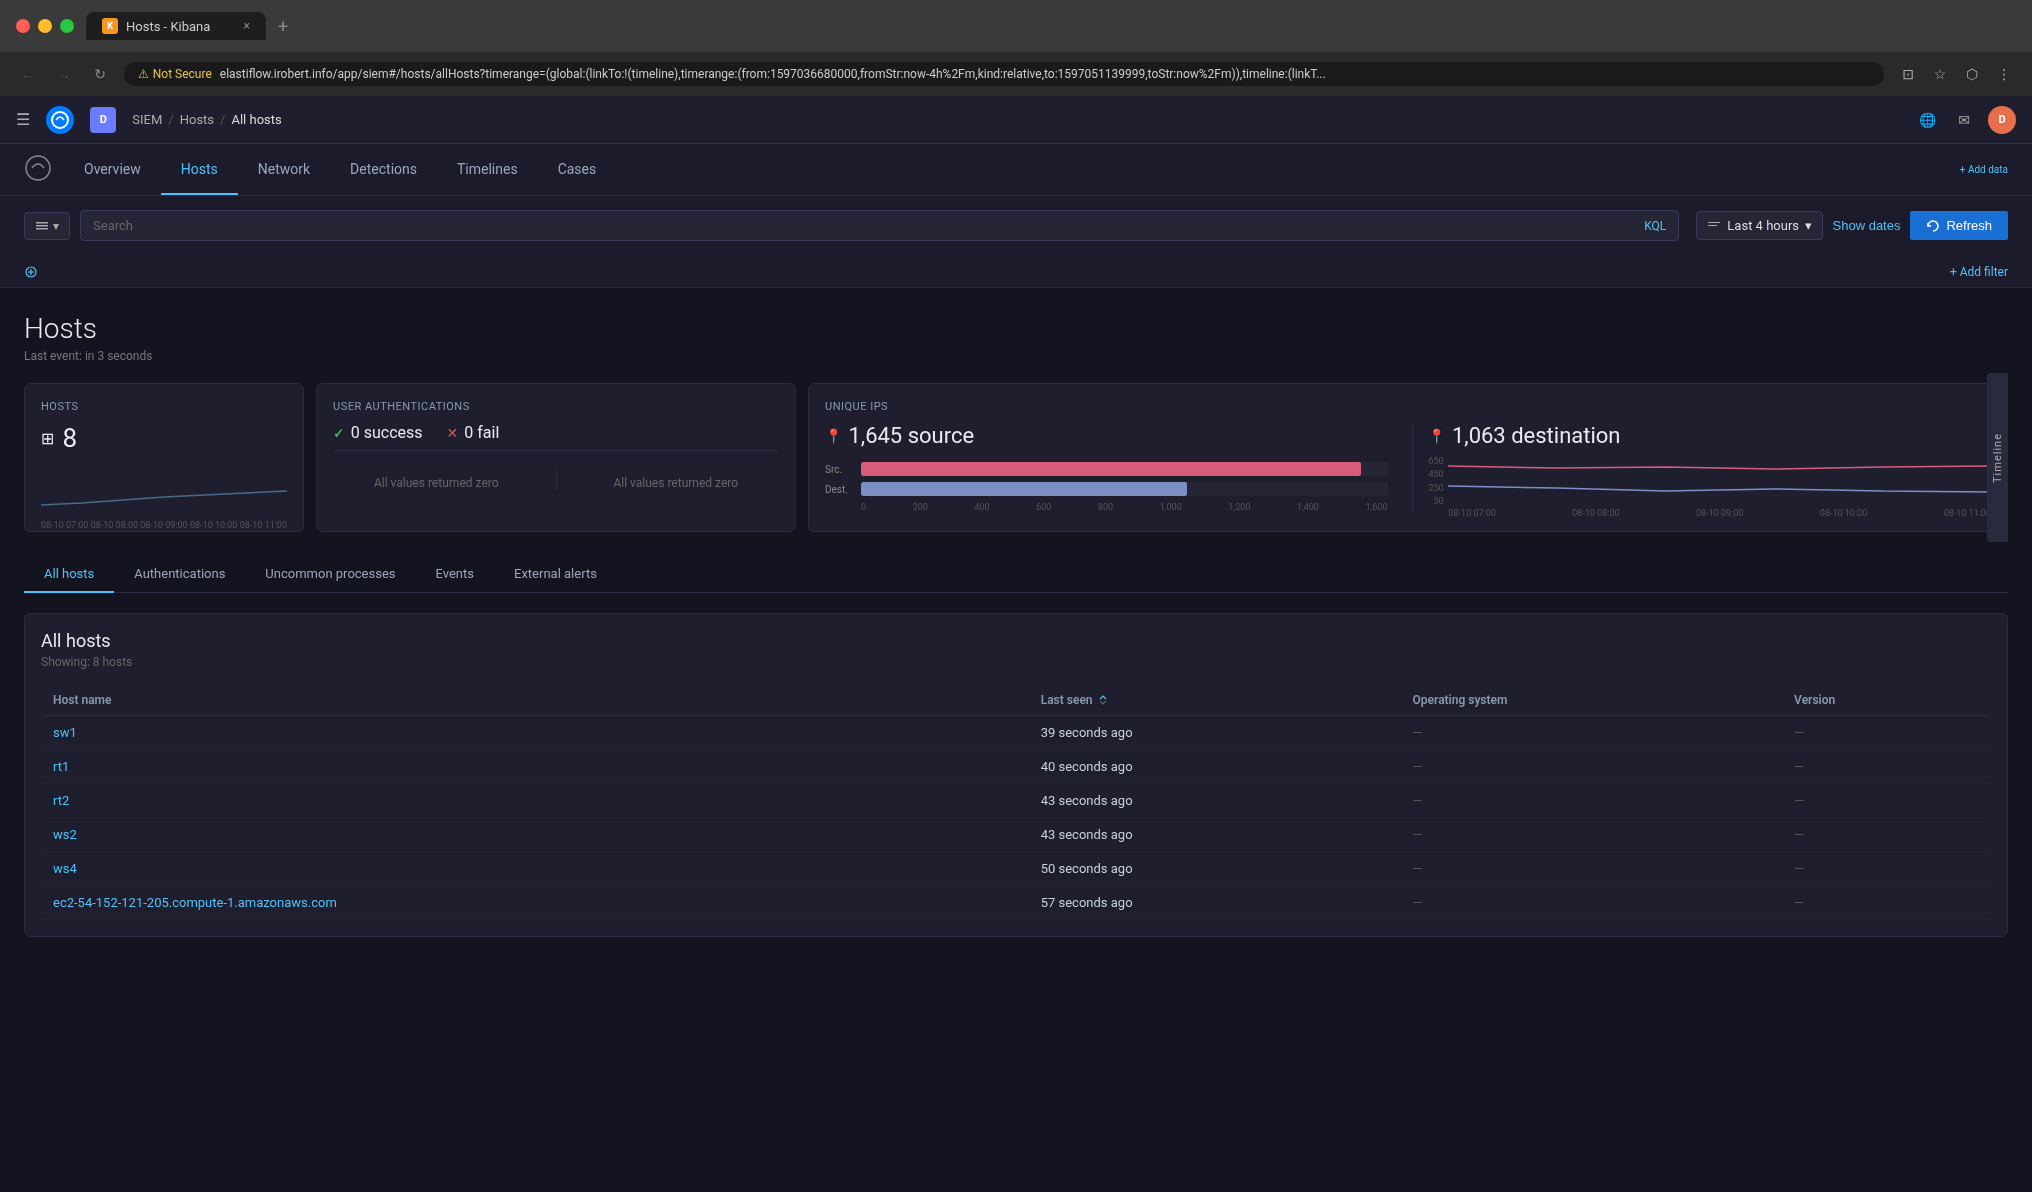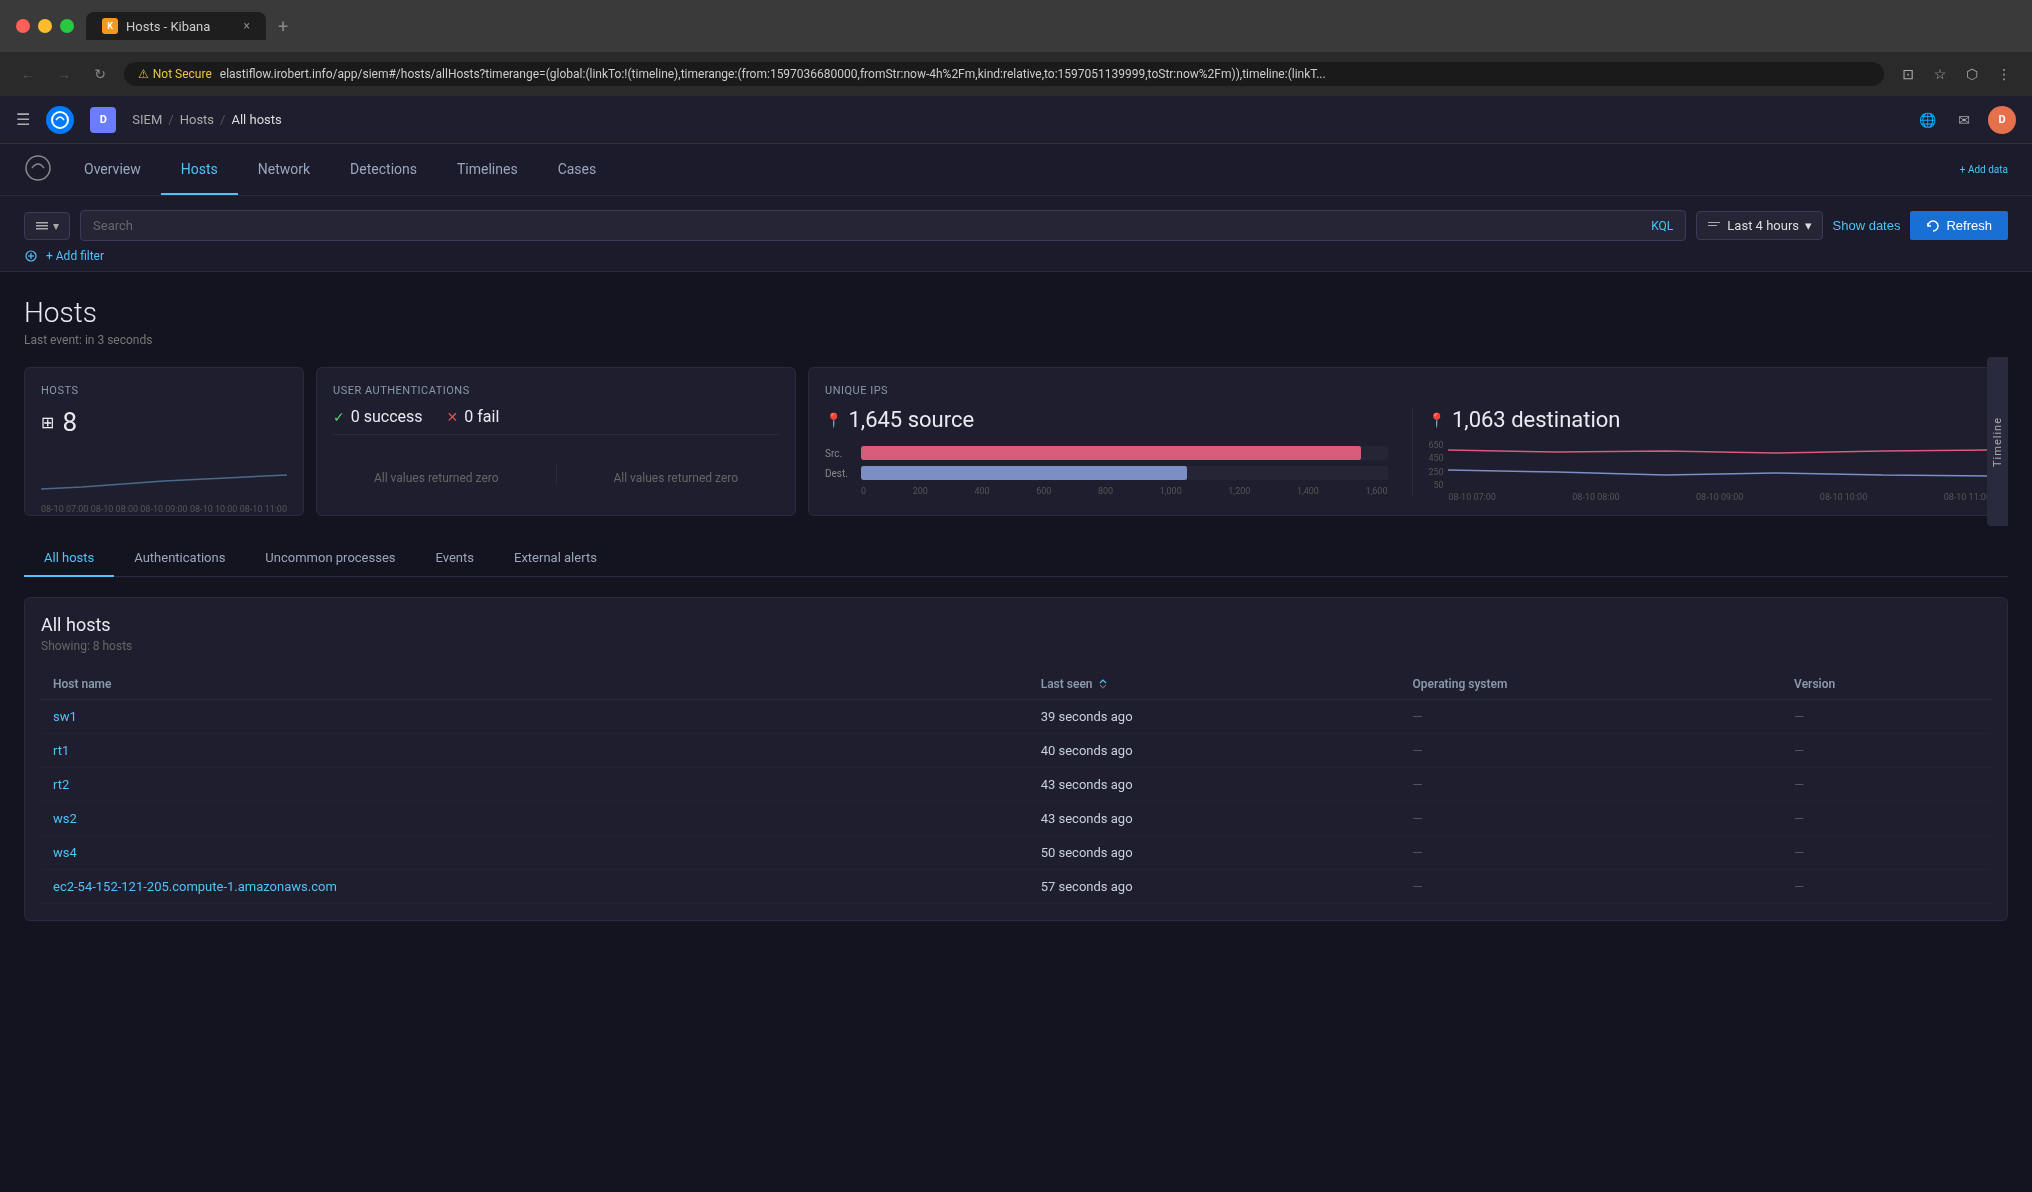--- a/index.html
+++ b/index.html
@@ -313,20 +313,21 @@
       background: #252535;
       border: 1px solid #3a3a5e;
       border-radius: 4px;
       padding: 6px 10px;
       color: #ddd;
       font-size: 13px;
       display: flex;
       align-items: center;
       gap: 6px;
       cursor: pointer;
+      margin-left: 7px;
     }
     .show-dates-btn {
       color: #4fc3f7;
       font-size: 13px;
       cursor: pointer;
       background: none;
       border: none;
     }
     .refresh-btn {
       background: #1a6fd4;
@@ -334,24 +335,25 @@
       border-radius: 2px;
       padding: 7px 16px;
       color: white;
       font-size: 13px;
       cursor: pointer;
       display: flex;
       align-items: center;
       gap: 6px;
     }
     .filter-row {
-      margin-top: 8px;
+      margin-top: 24px;
       display: flex;
       align-items: center;
       gap: 8px;
+      justify-content: space-between;
     }
     .add-filter-btn {
       color: #4fc3f7;
       font-size: 12px;
       cursor: pointer;
       display: flex;
       align-items: center;
       gap: 4px;
     }
 
@@ -754,21 +756,21 @@
           <div class="stat-sub">
             <div class="stat-sub-item">
               <span class="success-icon">✓</span>
               <span>0 success</span>
             </div>
             <div class="stat-sub-item">
               <span class="fail-icon">✕</span>
               <span>0 fail</span>
             </div>
           </div>
-          <div style="display:flex; gap:0; border-top:1px solid #2a2a40; padding-top:28px; margin-top:4px;">
+          <div style="display:flex; gap:0; border-top:1px solid #2a2a40; padding-top:17px; margin-top:4px;">
             <div style="flex:1; border-right:1px solid #2a2a40; padding-right:16px;">
               <div class="zero-message" style="margin-top:8px;">All values returned zero</div>
             </div>
             <div style="flex:1; padding-left:16px;">
               <div class="zero-message" style="margin-top:8px;">All values returned zero</div>
             </div>
           </div>
         </div>
 
         <div class="stat-card large">

